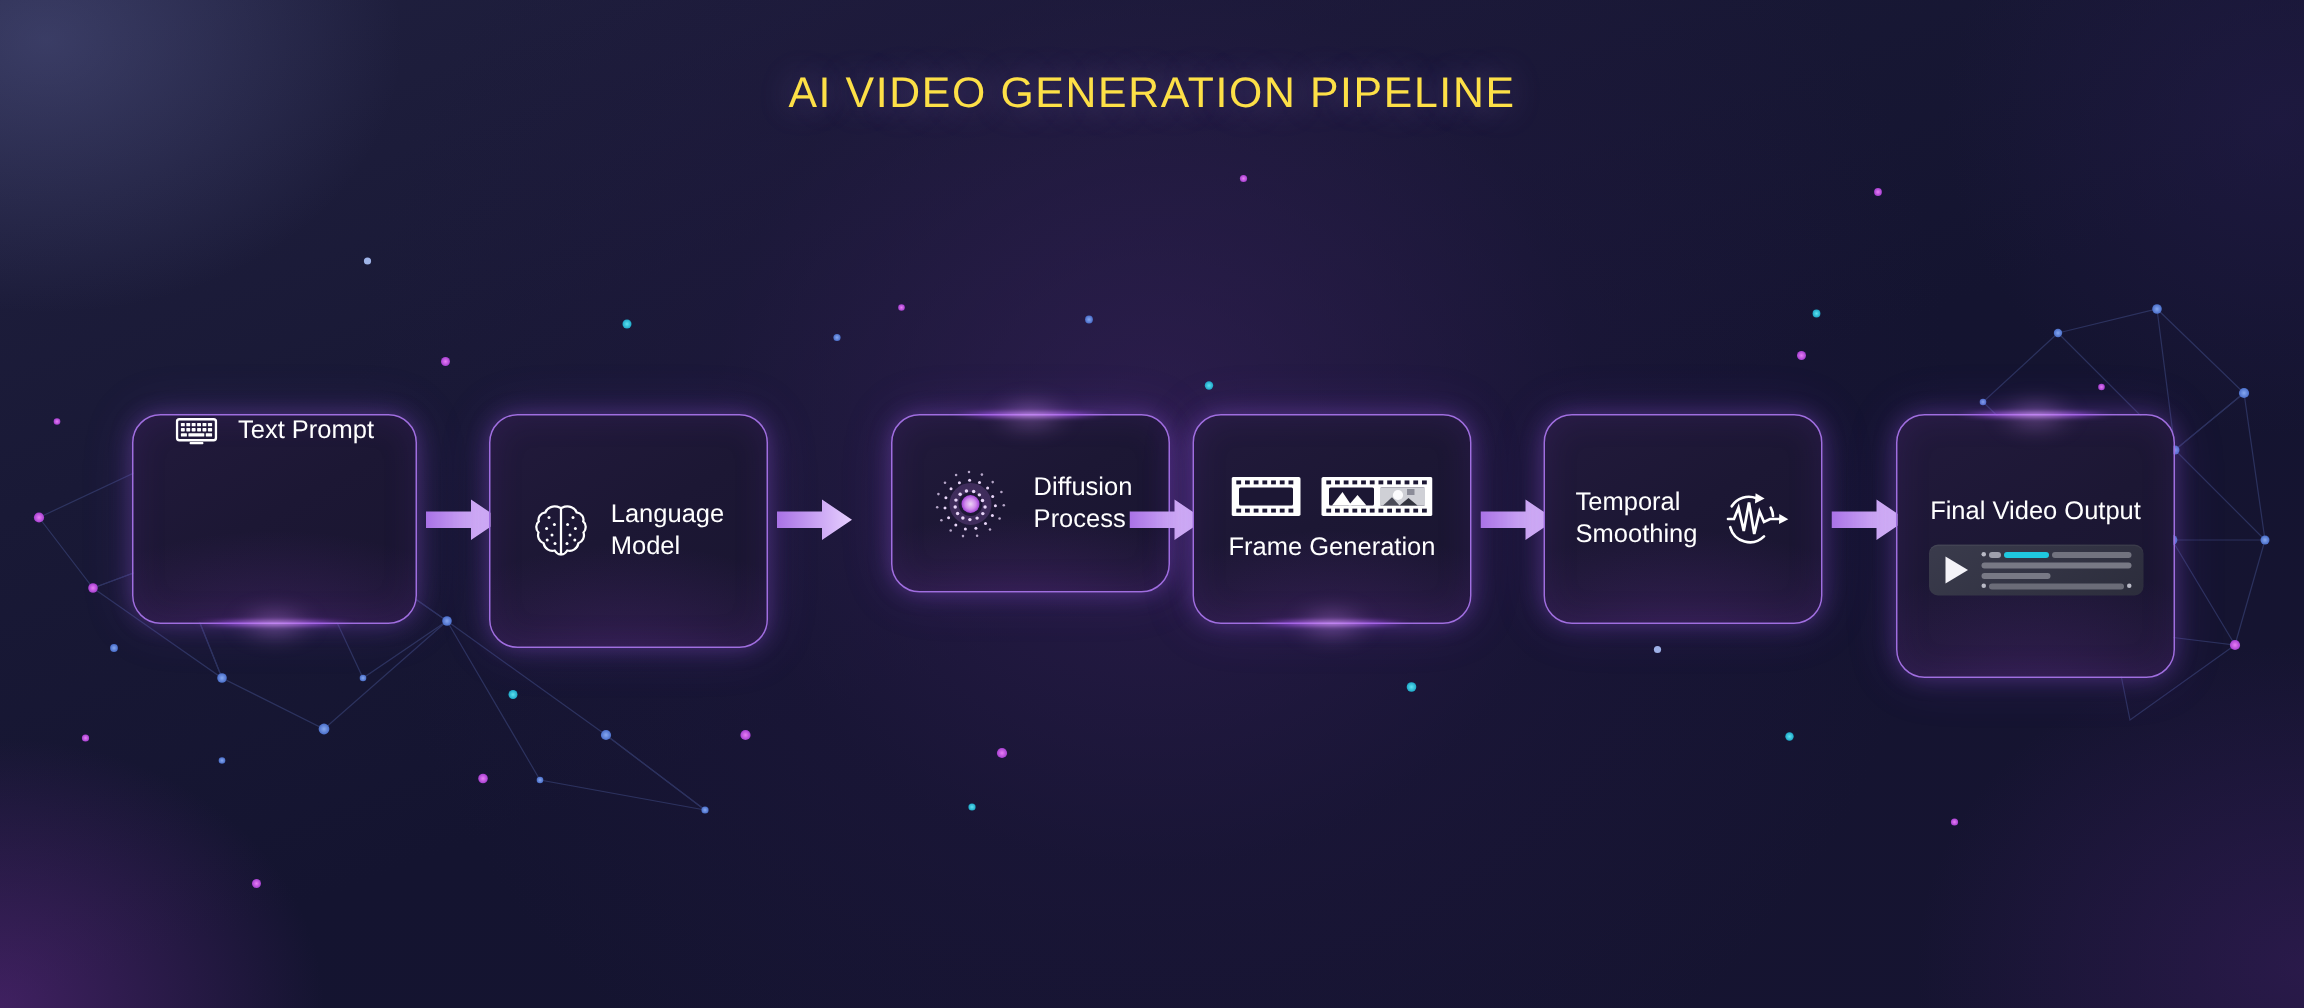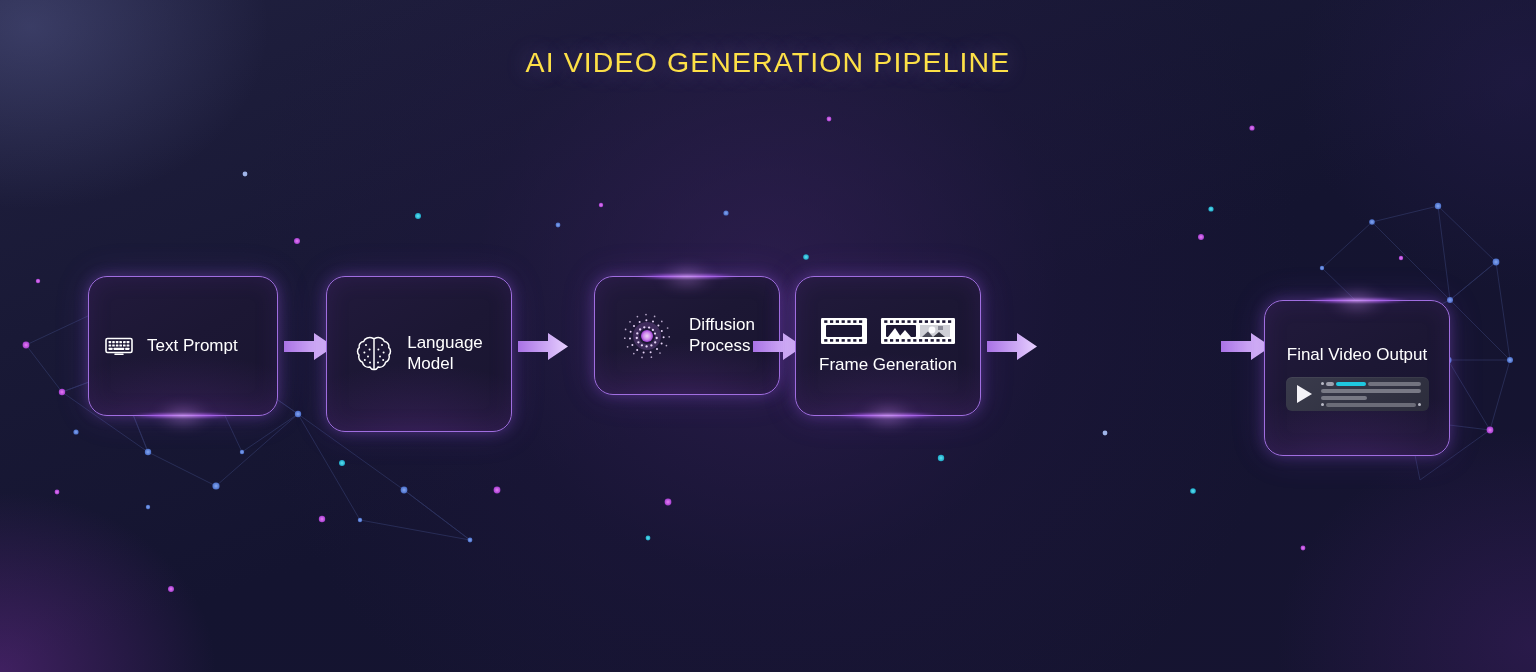--- a/index.html
+++ b/index.html
@@ -70,21 +70,21 @@
     background:radial-gradient(ellipse 50% 50% at 50% 50%, rgba(215,150,255,.55) 0%, rgba(150,60,220,0) 72%);
     filter:blur(7px);
   }
 
   .card-title { color:#ffffff; font-size:17px; line-height:1.22; white-space:pre-line; }
   .card-sub   { color:#e4e0f2; font-size:14.5px; line-height:1.33; margin-top:9px; }
 
   .ic { flex:0 0 auto; display:block; }
 
   
-  .lay-stack  .card-inner { flex-direction:column; align-items:flex-start; justify-content:center; }
+  .lay-stack  .card-inner { align-items:flex-start; justify-content:center; }
   .lay-row    .card-inner { flex-direction:row; align-items:center; gap:14px; justify-content:center; }
   .lay-center .card-inner { flex-direction:column; align-items:center; justify-content:center; gap:9px; }
   .row-head { display:flex; align-items:center; gap:14px; }
 
   
   .arrow { position:absolute; top:56px; width:50px; height:29px; }
 
   
   .player {
     display:flex; align-items:center; gap:9px;
@@ -418,32 +418,50 @@
   <svg class="arrow" style="left:899px;" viewBox="0 0 50 29">
     <defs>
         <linearGradient id="ag4" x1="0" x2="1">
           <stop offset="0%" stop-color="#a972e6"></stop>
           <stop offset="100%" stop-color="#e7d0ff"></stop>
         </linearGradient>
       </defs>
     <path d="M0,9 L30,9 L30,1 L50,14.5 L30,28 L30,20 L0,20 Z" fill="url(#ag4)"></path>
   </svg>
 
+  <div class="card lay-row" style="left:941px;width:186px;height:140px;">
+    <div class="card-inner">
+      <div class="card-title">Temporal
+Smoothing</div>
+      <svg class="ic" width="48" height="42" viewBox="0 0 48 42">
+        <g fill="none" stroke="#fff" stroke-width="1.8" stroke-linecap="round">
+          <path d="M8.5,12.5 A13.5,13.5 0 0 1 25,7.2"></path>
+          <path d="M7.5,26.5 A13.5,13.5 0 0 0 30,32.6"></path>
+          <path d="M34.5,13.5 A13.5,13.5 0 0 1 36,19"></path>
+          <path d="M6,21 L10,21 L13,13.5 L16.5,29 L20,10 L23.5,31 L27,16 L30,23 L34,21 L41,21"></path>
+        </g>
+        <g fill="#fff">
+          <path d="M24.4,3.8 L30.4,7.3 L24.0,10.6 Z"></path>
+          <path d="M40.2,17.6 L46.2,21.1 L40.0,24.4 Z"></path>
+        </g>
+      </svg>
+    </div>
+  </div>
 
   <svg class="arrow" style="left:1133px;" viewBox="0 0 50 29">
     <defs>
         <linearGradient id="ag5" x1="0" x2="1">
           <stop offset="0%" stop-color="#a972e6"></stop>
           <stop offset="100%" stop-color="#e7d0ff"></stop>
         </linearGradient>
       </defs>
     <path d="M0,9 L30,9 L30,1 L50,14.5 L30,28 L30,20 L0,20 Z" fill="url(#ag5)"></path>
   </svg>
 
-  <div class="card lay-center" style="left:1176px;width:186px;height:156px;margin-top:24px;">
+  <div class="card lay-center" style="left:1176px;width:186px;height:176px;">
     <div class="glow-top"></div>
     <div class="card-inner" style="gap:12px;">
       <div class="card-title">Final Video Output</div>
       <div class="player">
         <div class="play-tri"></div>
         <div class="bars">
           <div class="bline">
             <span class="dot"></span>
             <span class="seg" style="width:8px;background:#9fa0ad;"></span>
             <span class="seg" style="width:30px;background:#1fc8e0;"></span>

